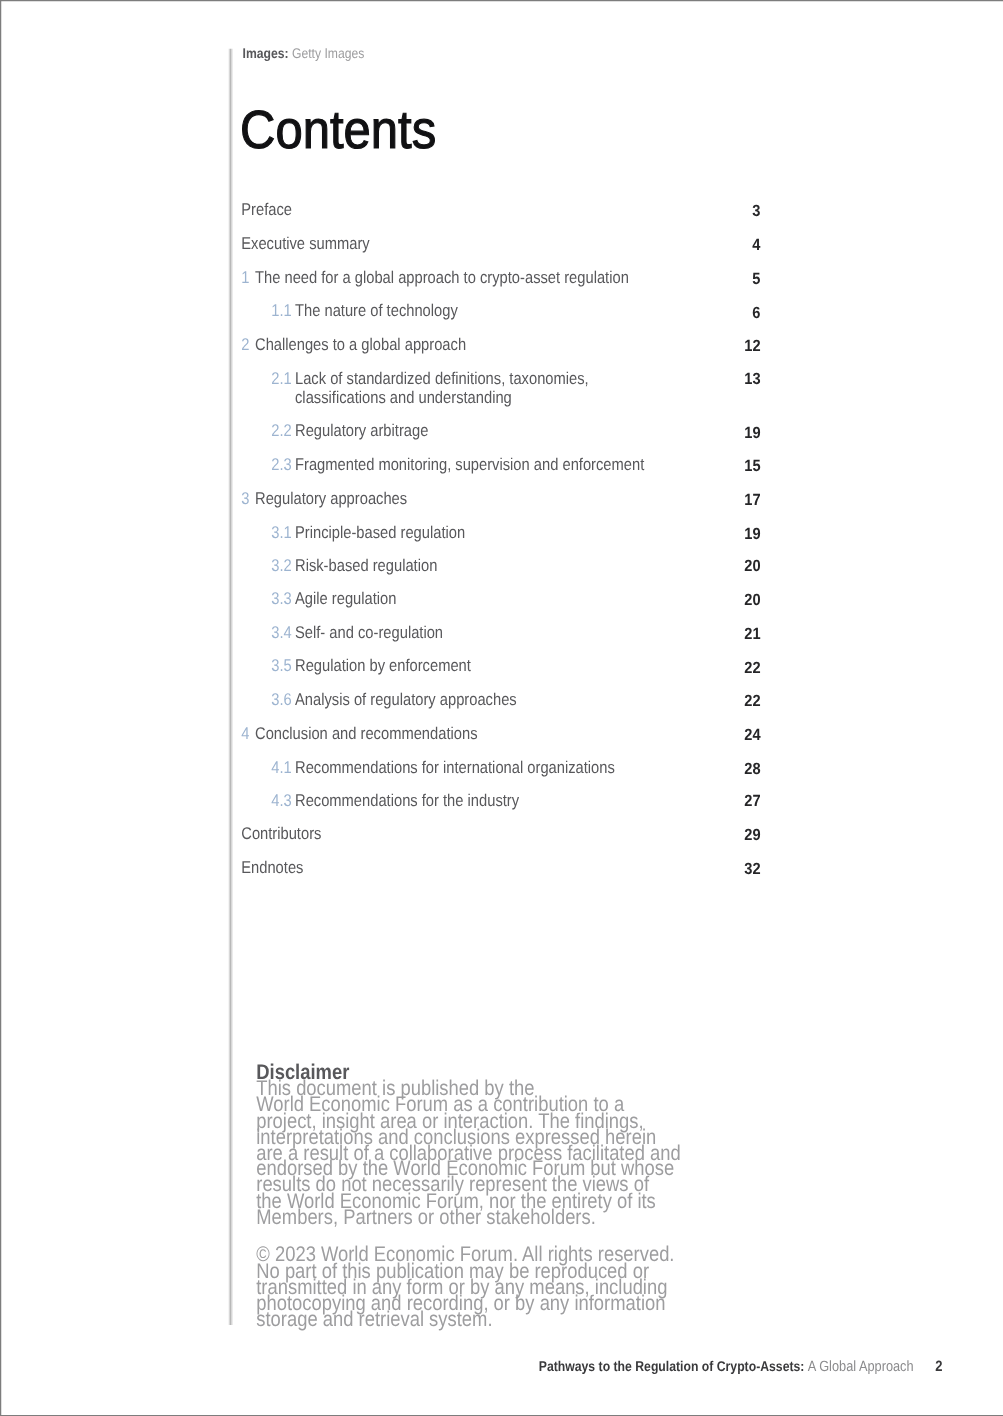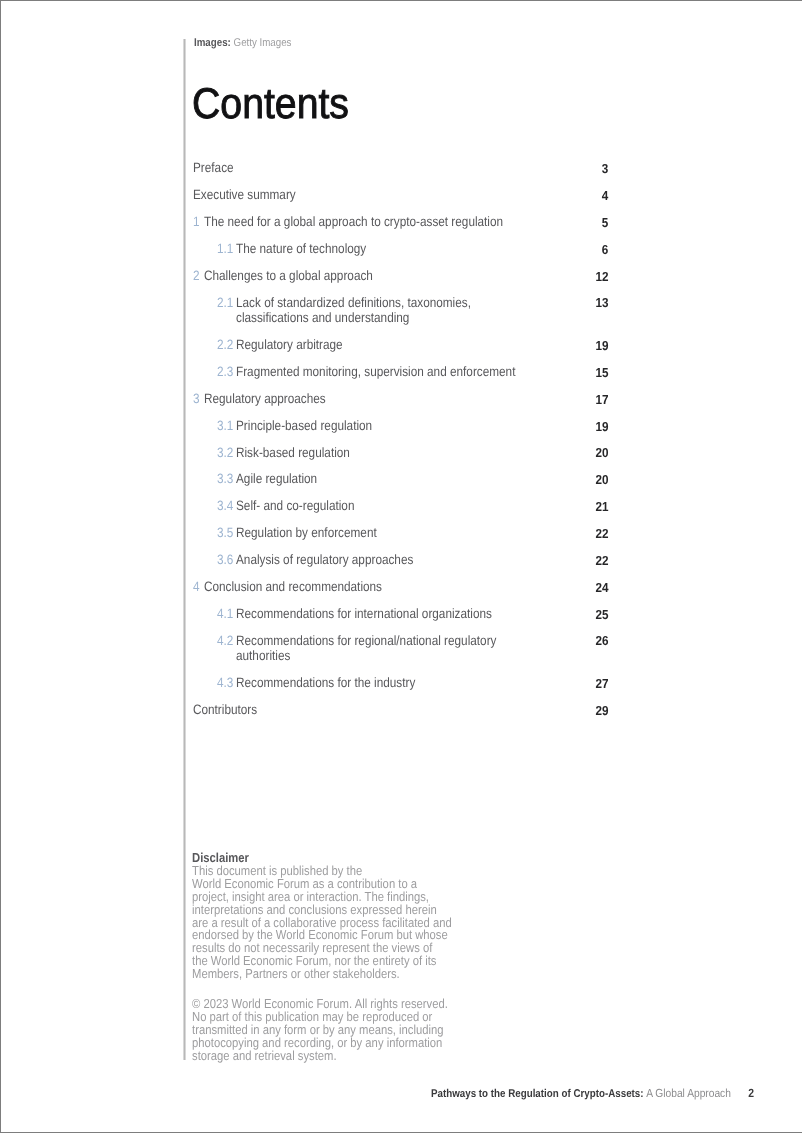--- a/index.html
+++ b/index.html
@@ -11,21 +11,21 @@
   .title{position:absolute;left:190.7px;top:79.7px;font-size:43px;font-weight:400;-webkit-text-stroke:0.92px #111113;color:#111113;line-height:46px;transform:scaleX(0.912);transform-origin:0 0;white-space:nowrap;filter:blur(0px);}
   .toc{position:absolute;left:192.2px;top:159.1px;width:415px;}
   .row{position:relative;font-size:13.6px;color:#58585b;line-height:15.6px;height:26.87px;}
   .row .num{position:absolute;left:0;top:0;color:#9db4d0;transform:scaleX(0.866);transform-origin:0 0;filter:blur(0px);}
   .row .txt{position:absolute;left:10.3px;top:0;white-space:pre-line;transform:scaleX(0.866);transform-origin:0 0;filter:blur(0px);}
   .row.lvl0 .txt{left:0px;}
   .row.lvl2 .num{left:23.5px;}
   .row.lvl2 .txt{left:42.5px;}
   .row.h2{height:42.47px;}
   .pg{position:absolute;right:0;top:0.8px;font-weight:700;color:#262628;font-size:13px;transform:scaleX(0.9);transform-origin:100% 0;filter:blur(0px);}
-  .disc{position:absolute;left:191px;top:850.7px;width:260px;font-size:13px;color:#9d9d9f;line-height:12.9px;}
+  .disc{position:absolute;left:204px;top:850.7px;width:260px;font-size:17px;color:#9d9d9f;line-height:12.9px;}
   .disc .l{display:block;transform:scaleX(0.866);transform-origin:0 0;white-space:nowrap;filter:blur(0px);}
   .disc .head{color:#58585b;font-weight:700;}
   .disc .blk2{margin-top:17px;}
   .footer{position:absolute;left:429.7px;top:1084.7px;font-size:11.3px;color:#8b8b8d;white-space:nowrap;transform:scaleX(0.866);transform-origin:0 0;filter:blur(0px);}
   .footer b{color:#3a3a3c;font-weight:700;}
   .footer .pn{color:#3a3a3c;font-weight:700;font-size:12px;}
   .footer .lt{font-size:11.8px;}
 </style>
 <style>
     body{background:#7d7d7d;}
@@ -122,37 +122,36 @@
         <span class="pg">22</span>
       </div>
       <div class="row">
         <span class="num">4</span>
         <span class="txt">Conclusion and recommendations</span>
         <span class="pg">24</span>
       </div>
       <div class="row lvl2">
         <span class="num">4.1</span>
         <span class="txt">Recommendations for international organizations</span>
-        <span class="pg">25</span>
-      </div>
-      <div class="row lvl2 h2">
-        <span class="num">4.2</span>
-        <span class="txt">Recommendations for regional/national regulatory
-authorities</span>
-        <span class="pg">26</span>
+        <span class="pg">28</span>
       </div>
       <div class="row lvl2">
         <span class="num">4.3</span>
         <span class="txt">Recommendations for the industry</span>
         <span class="pg">27</span>
       </div>
       <div class="row lvl0">
         <span class="num"></span>
         <span class="txt">Contributors</span>
         <span class="pg">29</span>
+      </div>
+      <div class="row lvl0">
+        <span class="num"></span>
+        <span class="txt">Endnotes</span>
+        <span class="pg">32</span>
       </div>
     </div>
   <div class="disc">
     <span class="l head">Disclaimer</span>
     <div>
         <span class="l">This document is published by the</span>
         <span class="l">World Economic Forum as a contribution to a</span>
         <span class="l">project, insight area or interaction. The findings,</span>
         <span class="l">interpretations and conclusions expressed herein</span>
         <span class="l">are a result of a collaborative process facilitated and</span>

